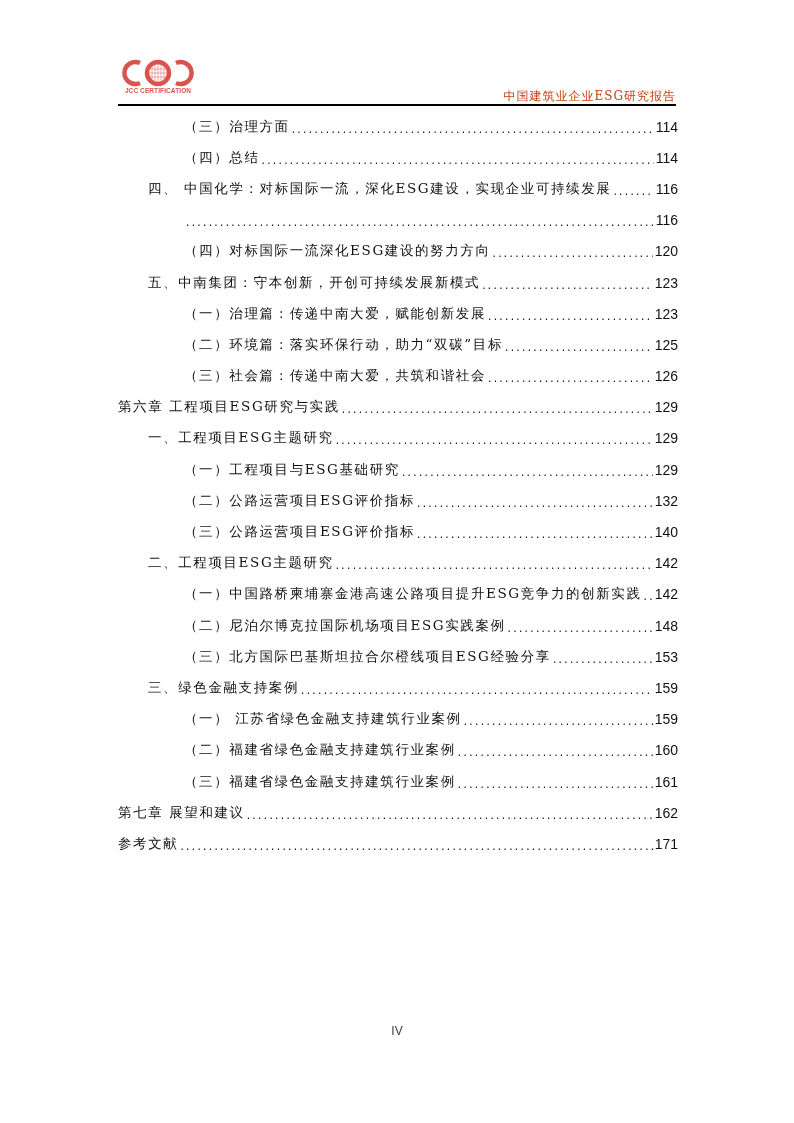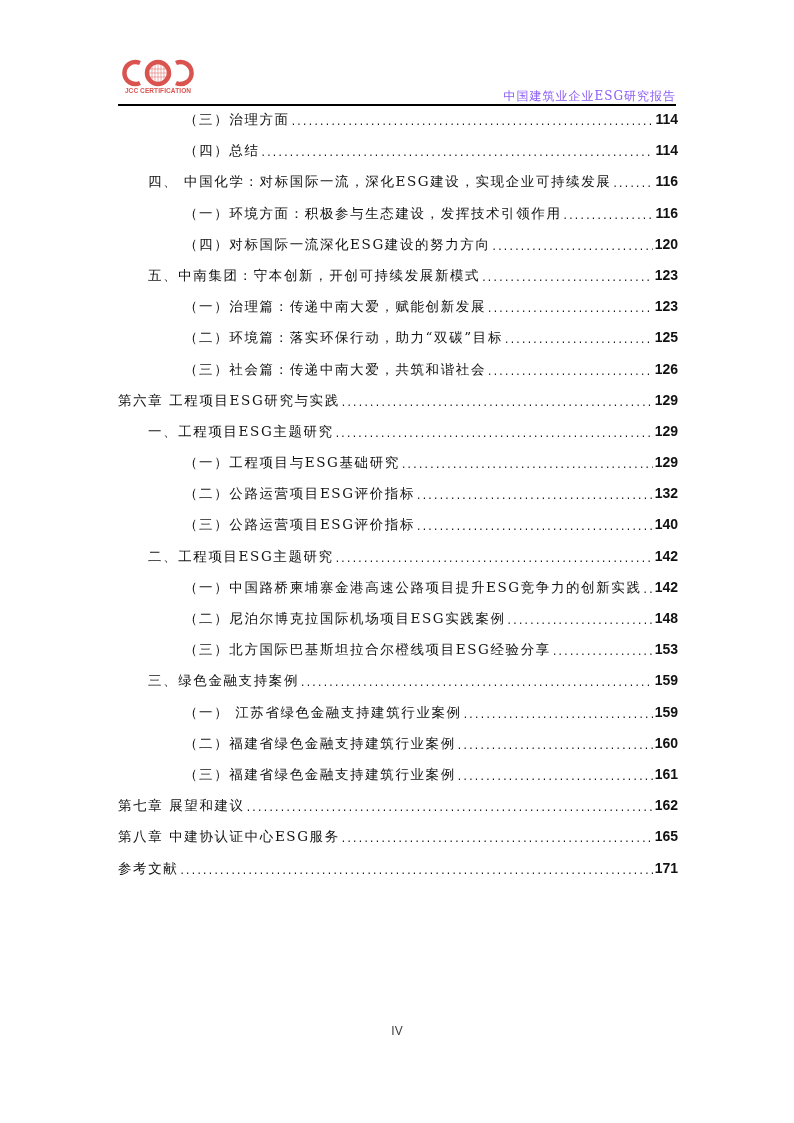--- a/index.html
+++ b/index.html
@@ -3,36 +3,36 @@
 <meta charset="utf-8">
 <style>
   html, body { margin:0; padding:0; background:#ffffff; }
   body { width:794px; height:1123px; position:relative; overflow:hidden;
          font-family:"DejaVu Serif", "Liberation Serif", serif; color:#111; }
   .logo { position:absolute; left:120px; top:58px; width:76px; height:40px; }
   .logo svg { display:block; }
   .logo-text { position:absolute; left:0; top:29px; width:76px; text-align:center;
                font-family:"Liberation Sans", sans-serif; font-weight:bold; font-size:6.5px;
                color:#d9534f; letter-spacing:0.1px; white-space:nowrap; }
-  .header-title { position:absolute; right:118px; top:88px; font-size:12px; color:#8b5cf6;
+  .header-title { position:absolute; right:118px; top:88px; font-size:12px; color:#c2410c;
                   letter-spacing:1px; }
   .header-rule { position:absolute; left:118px; right:118px; top:104px; height:1.5px; background:#000; }
   .toc { position:absolute; left:118px; right:116px; top:111px; }
-  .row { position:relative; height:31.2px; display:flex; 
+  .row { position:relative; height:31.2px; display:flex; align-items:center;
          font-size:13.5px; letter-spacing:1.6px; }
   .row.lvl0 { padding-left:0; }
   .row.lvl1 { padding-left:30px; }
   .row.lvl2 { padding-left:66px; }
   .row .label { white-space:nowrap; flex:0 0 auto; }
   .row .dots { flex:1 1 auto; overflow:hidden; white-space:nowrap; margin:0 2px;
                letter-spacing:3.2px; font-size:12px; line-height:1; padding-top:4px;
                font-family:"Liberation Sans", sans-serif; }
   .row .dots::before { content:". . . . . . . . . . . . . . . . . . . . . . . . . . . . . . . . . . . . . . . . . . . . . . . . . . . . . . . . . . . . . . . . . . . . . . . . . . . . . . . . . . . . . . . . . . . ."; letter-spacing:-0.5px; }
   .row .page { flex:0 0 auto; font-family:"Liberation Sans", sans-serif; font-size:14px;
-               letter-spacing:0;font-weight:bold; }
+               letter-spacing:0; }
   .page-num { position:absolute; left:0; width:794px; top:1024px; text-align:center;
               font-family:"Liberation Sans", sans-serif; font-size:12px; color:#404040; }
 </style>
 </head>
 <body>
 
 <div class="logo">
   <svg width="76" height="30" viewBox="0 0 76 30">
     <g fill="none" stroke="#d9534f" stroke-width="4.5">
       <path d="M20 5 A11 11 0 1 0 20 25"></path>
@@ -66,21 +66,20 @@
       <span class="label">（四）总结</span>
       <span class="dots"></span>
       <span class="page">114</span>
     </div>
     <div class="row lvl1">
       <span class="label">四、 中国化学：对标国际一流，深化ESG建设，实现企业可持续发展</span>
       <span class="dots"></span>
       <span class="page">116</span>
     </div>
     <div class="row lvl2">
-      <span class="label">（一）环境方面：积极参与生态建设，发挥技术引领作用</span>
       <span class="dots"></span>
       <span class="page">116</span>
     </div>
     <div class="row lvl2">
       <span class="label">（四）对标国际一流深化ESG建设的努力方向</span>
       <span class="dots"></span>
       <span class="page">120</span>
     </div>
     <div class="row lvl1">
       <span class="label">五、中南集团：守本创新，开创可持续发展新模式</span>
@@ -166,24 +165,19 @@
       <span class="label">（三）福建省绿色金融支持建筑行业案例</span>
       <span class="dots"></span>
       <span class="page">161</span>
     </div>
     <div class="row lvl0">
       <span class="label">第七章  展望和建议</span>
       <span class="dots"></span>
       <span class="page">162</span>
     </div>
     <div class="row lvl0">
-      <span class="label">第八章  中建协认证中心ESG服务</span>
-      <span class="dots"></span>
-      <span class="page">165</span>
-    </div>
-    <div class="row lvl0">
       <span class="label">参考文献</span>
       <span class="dots"></span>
       <span class="page">171</span>
     </div>
   </div>
 
 <div class="page-num">IV</div>
 
 </body></html>

